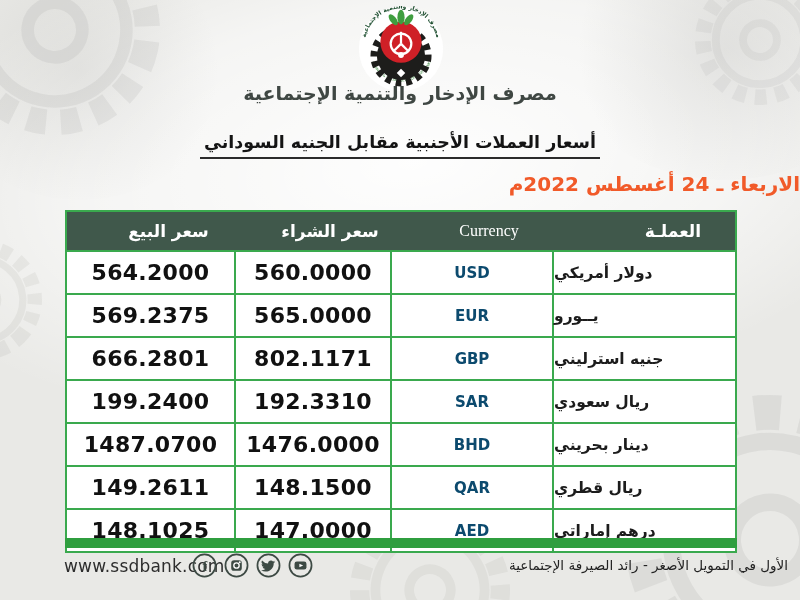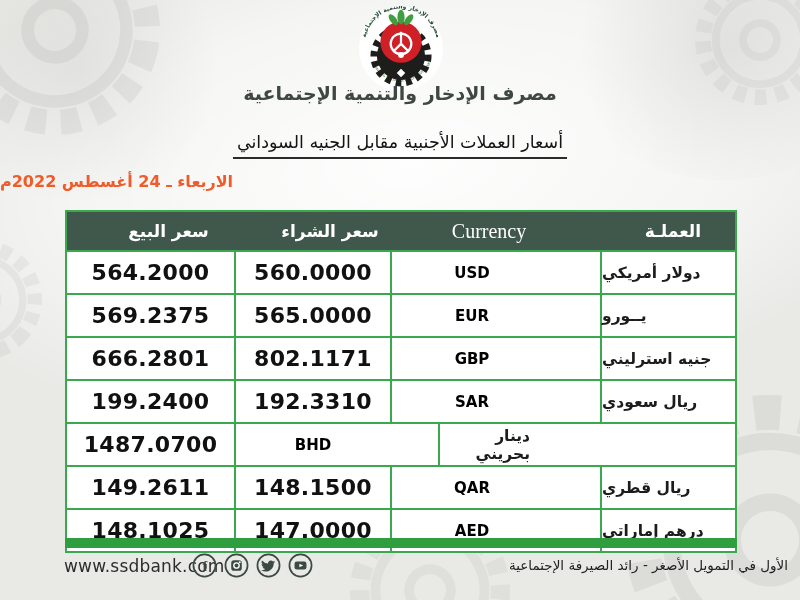--- a/index.html
+++ b/index.html
@@ -21,53 +21,53 @@
     background:radial-gradient(circle, rgba(140,140,135,.14) 0%, rgba(140,140,135,0) 70%);}
   .watermarks{position:absolute;inset:0;pointer-events:none;}
   
   .logo-wrap{position:absolute;top:6px;left:358px;width:86px;height:86px;}
   .bank-name{
     position:absolute;top:82px;left:0;width:800px;text-align:center;
     font-size:19px;font-weight:bold;color:#3f4743;direction:rtl;
   }
   .page-title-wrap{position:absolute;top:132px;left:0;width:800px;text-align:center;direction:rtl;}
   .page-title{
-    display:inline-block;font-size:17.5px;font-weight:normal;color:#141414;
+    display:inline-block;font-size:17.5px;font-weight:bold;color:#141414;
     padding:0 4px 5px 4px;border-bottom:2px solid #2b2b2b;
   }
   .date-line{
-    position:absolute;top:172px;left:0;width:800px;text-align:left;direction:rtl;
-    font-size:16px;font-weight:bold;color:#f15a29;
+    position:absolute;top:172px;left:0;width:800px;text-align:right;direction:rtl;
+    font-size:20px;font-weight:bold;color:#f15a29;
   }
   
   .rates-table{
     position:absolute;left:65px;top:210px;width:672px;
     border:2px solid #3aa94e;background:#fff;box-sizing:border-box;
   }
   .thead{
     display:grid;grid-template-columns:167px 156px 162px 183px;
     background:#40584b;height:38px;
   }
   .th{
     display:flex;align-items:center;justify-content:center;
     color:#fff;font-weight:bold;font-size:17px;direction:rtl;padding-left:36px;
   }
-  .th-code{font-family:"Liberation Serif","DejaVu Serif",serif;font-weight:normal;font-size:20px;}
+  .th-code{font-family:"Liberation Serif","DejaVu Serif",serif;font-weight:normal;font-size:16px;}
   .th-name{justify-content:flex-start;padding-right:34px;}
   .trow{
     display:grid;grid-template-columns:167px 156px 162px 183px;
     height:41px;border-top:2px solid #3aa94e;background:#fff;text-align:right;
   }
   .td{display:flex;align-items:center;justify-content:center;box-sizing:border-box;}
   .td + .td{border-left:2px solid #3aa94e;}
   .td-num{font-size:22px;font-weight:bold;color:#111;letter-spacing:.3px;}
-  .td-code{font-size:15px;font-weight:bold;color:#000000;}
+  .td-code{font-size:15px;font-weight:bold;color:#0c4a6e;}
   .td-name{
     justify-content:flex-end;padding-right:22px;direction:rtl;
-    font-size:15.5px;font-weight:bold;color:#1c1c1c;margin-left:48px;
+    font-size:15.5px;font-weight:bold;color:#1c1c1c;
   }
   .green-bar{
     position:absolute;left:65px;top:538px;width:672px;height:10px;background:#2f9e3f;
   }
   
   .footer{position:absolute;left:0;top:550px;width:800px;height:36px;}
   .website{
     position:absolute;left:64px;top:6px;font-size:17px;color:#2d2d2d;
     letter-spacing:.2px;text-decoration:none;
   }
@@ -172,20 +172,21 @@
     <div class="td td-name">جنيه استرليني</div>
   </div>
   <div class="trow">
     <div class="td td-num">199.2400</div>
     <div class="td td-num">192.3310</div>
     <div class="td td-code">SAR</div>
     <div class="td td-name">ريال سعودي</div>
   </div>
   <div class="trow">
     <div class="td td-num">1487.0700</div>
+    <div class="td td-num">1476.0000</div>
     <div class="td td-code">BHD</div>
     <div class="td td-name">دينار بحريني</div>
   </div>
   <div class="trow">
     <div class="td td-num">149.2611</div>
     <div class="td td-num">148.1500</div>
     <div class="td td-code">QAR</div>
     <div class="td td-name">ريال قطري</div>
   </div>
   <div class="trow">

